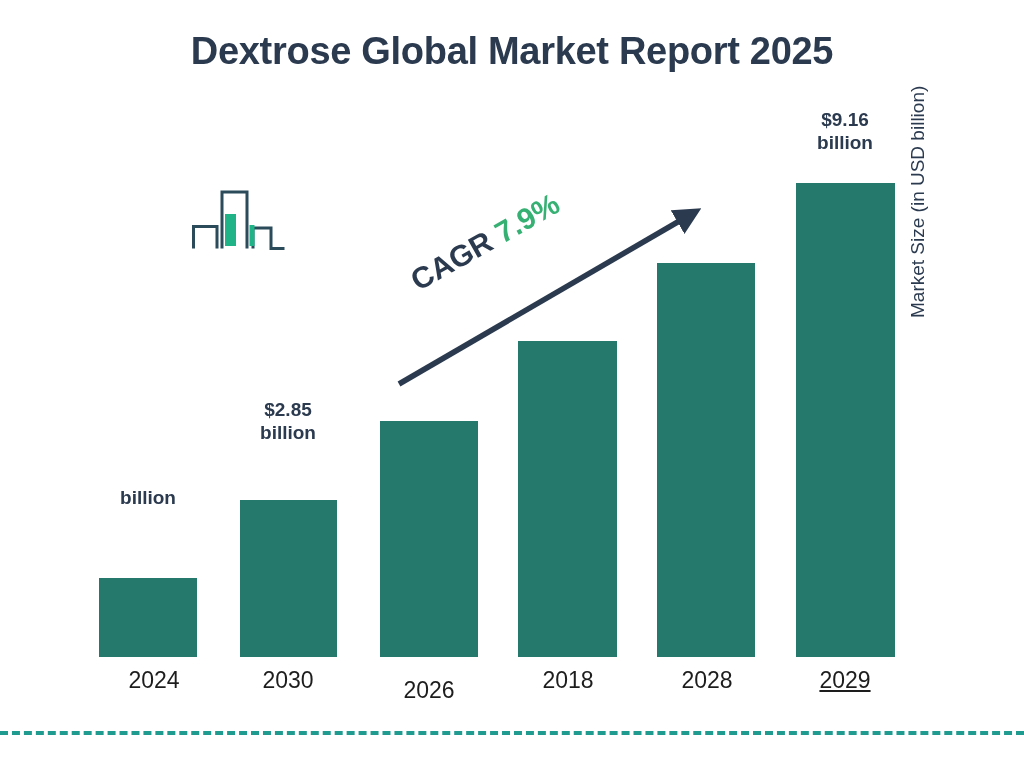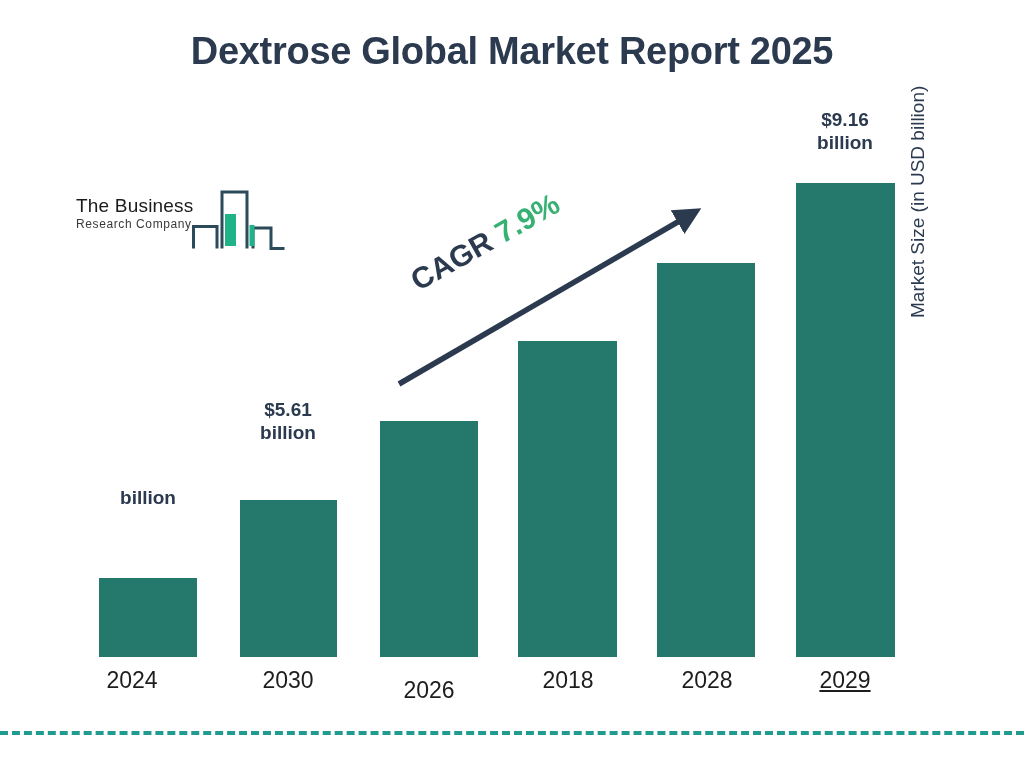--- a/index.html
+++ b/index.html
@@ -144,48 +144,44 @@
   }
 </style>
 </head>
 <body>
 
 <div id="stage">
 
   <div id="chart-title">Dextrose Global Market Report 2025</div>
 
   <div id="logo">
-    <div id="logo-text">
-      <div class="logo-line1">The Business</div>
-      <div class="logo-line2">Research Company</div>
-    </div>
     <div id="logo-mark">
       <svg width="94" height="62" viewBox="0 0 94 62" xmlns="http://www.w3.org/2000/svg">
         <g fill="none" stroke="#2b4a5a" stroke-width="3">
           <polyline points="1.5,60.5 1.5,38.5 25,38.5 25,60.5"></polyline>
           <polyline points="30,60.5 30,4 55,4 55,60.5"></polyline>
           <polyline points="61,60.5 61,40 79,40 79,60.5 92.5,60.5"></polyline>
         </g>
         <rect x="33" y="26" width="11" height="32" fill="#1fb387"></rect>
         <rect x="57.5" y="37" width="5" height="21" fill="#1fb387"></rect>
       </svg>
     </div>
   </div>
 
   <div id="plot">
 
     <div class="bar" style="left:99px; top:578px; width:98px; height:79px;"></div>
     <div class="bar-value" style="left:78px; top:486px; width:140px;">
       <div>billion</div>
     </div>
-    <div class="tick-label" style="left:62px; top:667px; width:140px;">2024</div>
+    <div class="tick-label" style="left:84px; top:667px; width:140px;">2024</div>
 
     <div class="bar" style="left:240px; top:500px; width:97px; height:157px;"></div>
     <div class="bar-value" style="left:218px; top:398px; width:140px;">
-      <div>$5.61</div>
+      <div>$2.85</div>
       <div>billion</div>
     </div>
     <div class="tick-label" style="left:218px; top:667px; width:140px;">2030</div>
 
     <div class="bar" style="left:380px; top:421px; width:98px; height:236px;"></div>
     <div class="tick-label" style="left:359px; top:677px; width:140px;">2026</div>
 
     <div class="bar" style="left:518px; top:341px; width:99px; height:316px;"></div>
     <div class="tick-label" style="left:498px; top:667px; width:140px;">2018</div>
 

